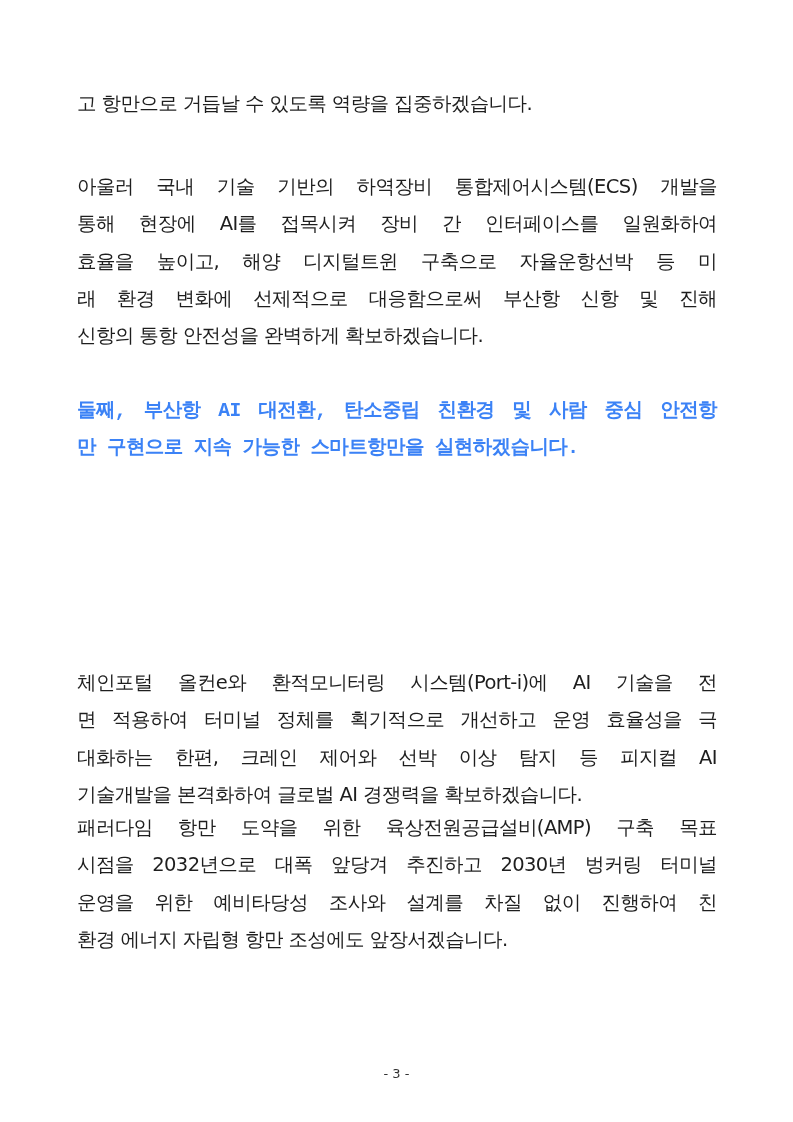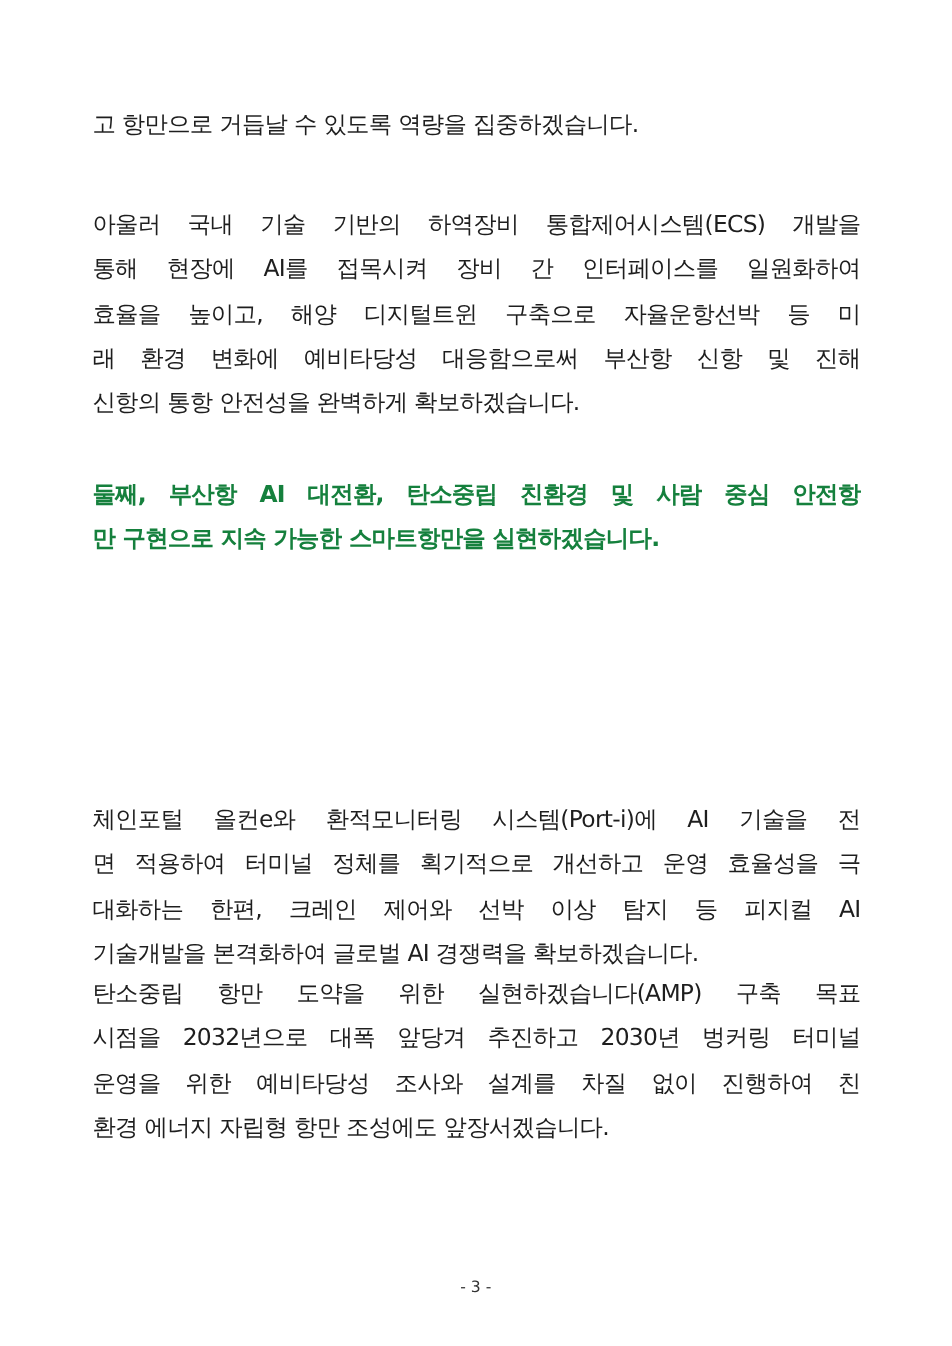--- a/index.html
+++ b/index.html
@@ -11,57 +11,57 @@
     position: absolute; left: 77px; width: 640px;
     font-family: "DejaVu Sans", "Liberation Sans", sans-serif;
     font-size: 19.5px; color: #1e1e1e;
   }
   .line {
     height: 37.3px; line-height: 37.3px; white-space: nowrap;
     text-align: justify; text-align-last: justify; letter-spacing: -0.6px;
     word-spacing: 0;
   }
   .line.last { text-align-last: left; }
-  .bold .line { font-weight: bold; color: #15803d; }
+  .bold .line { font-weight: bold; color: #3b82f6; font-family: Liberation Mono, monospace; }
   .page-number {
     position: absolute; left: 0; width: 793px; top: 1066px; text-align: center;
     font-family: "DejaVu Sans", "Liberation Sans", sans-serif; font-size: 13px; color: #333;
   }
 </style>
 </head>
 <body>
 
 <div class="page">
 
   <div class="text-block" style="top:85px;">
     <div class="line last">고 항만으로 거듭날 수 있도록 역량을 집중하겠습니다.</div>
   </div>
 
   <div class="text-block" style="top:168px;">
     <div class="line"> 아울러 국내 기술 기반의 하역장비 통합제어시스템(ECS) 개발을</div>
     <div class="line">통해 현장에 AI를 접목시켜 장비 간 인터페이스를 일원화하여</div>
     <div class="line">효율을 높이고, 해양 디지털트윈 구축으로 자율운항선박 등 미</div>
-    <div class="line">래 환경 변화에 예비타당성 대응함으로써 부산항 신항 및 진해</div>
+    <div class="line">래 환경 변화에 선제적으로 대응함으로써 부산항 신항 및 진해</div>
     <div class="line last">신항의 통항 안전성을 완벽하게 확보하겠습니다.</div>
   </div>
 
   <div class="text-block bold" style="top:393px;">
     <div class="line">둘째, 부산항 AI 대전환, 탄소중립 친환경 및 사람 중심 안전항</div>
     <div class="line last">만 구현으로 지속 가능한 스마트항만을 실현하겠습니다.</div>
   </div>
 
 
   <div class="text-block" style="top:620px;margin-top:44px;">
     <div class="line"> 체인포털 올컨e와 환적모니터링 시스템(Port-i)에 AI 기술을 전</div>
     <div class="line">면 적용하여 터미널 정체를 획기적으로 개선하고 운영 효율성을 극</div>
     <div class="line">대화하는 한편, 크레인 제어와 선박 이상 탐지 등 피지컬 AI</div>
     <div class="line last">기술개발을 본격화하여 글로벌 AI 경쟁력을 확보하겠습니다.</div>
   </div>
 
   <div class="text-block" style="top:809px;">
-    <div class="line"> 탄소중립 항만 도약을 위한 실현하겠습니다(AMP) 구축 목표</div>
+    <div class="line"> 패러다임 항만 도약을 위한 육상전원공급설비(AMP) 구축 목표</div>
     <div class="line">시점을 2032년으로 대폭 앞당겨 추진하고 2030년 벙커링 터미널</div>
     <div class="line">운영을 위한 예비타당성 조사와 설계를 차질 없이 진행하여 친</div>
     <div class="line last">환경 에너지 자립형 항만 조성에도 앞장서겠습니다.</div>
   </div>
 
   <div class="page-number">- 3 -</div>
 </div>
 
 </body></html>

